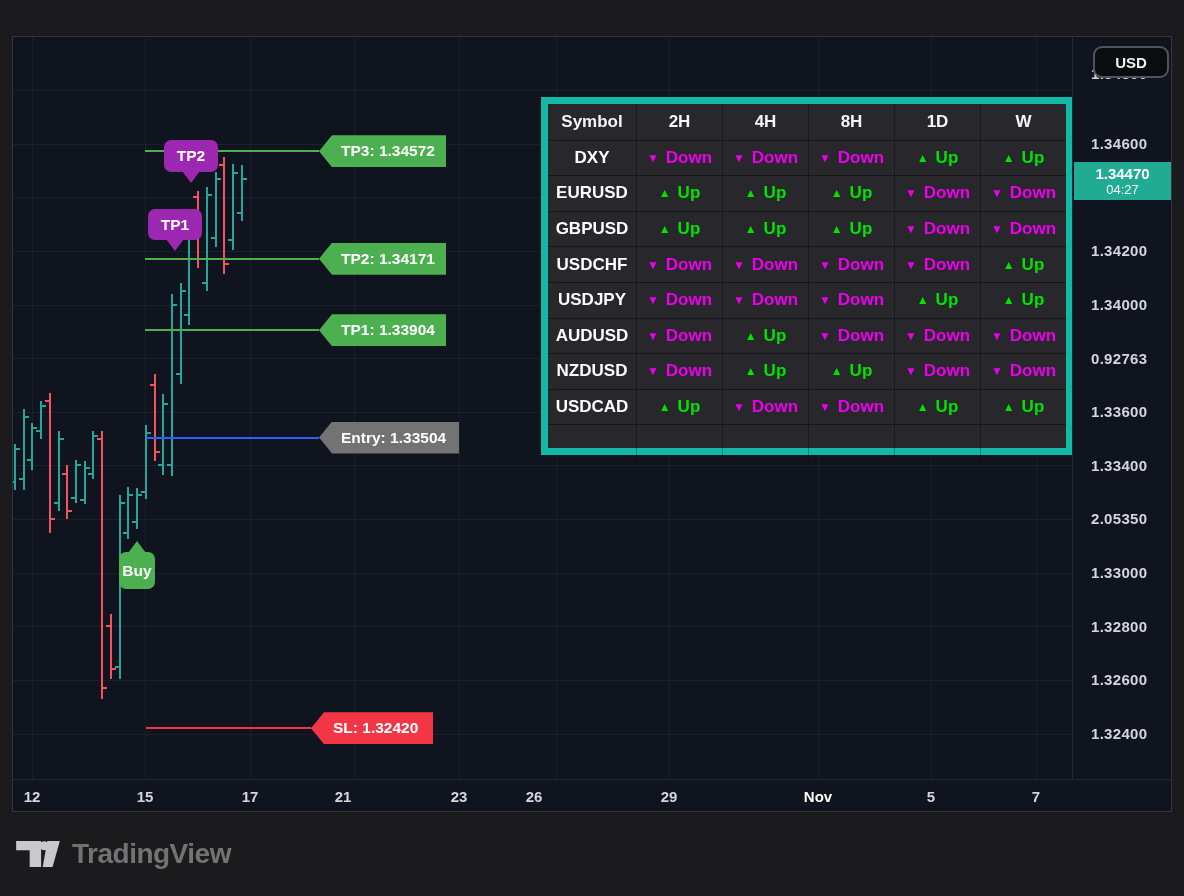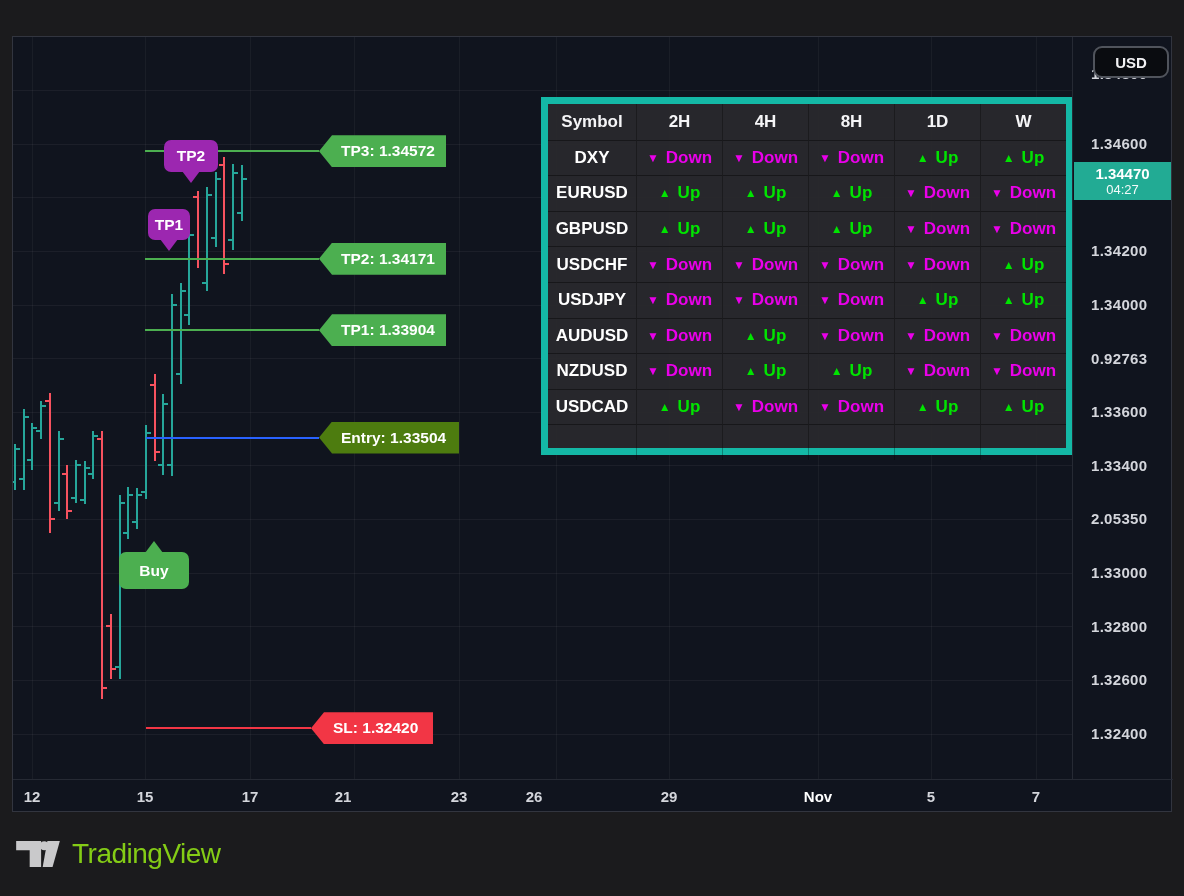--- a/index.html
+++ b/index.html
@@ -76,21 +76,21 @@
   
   .time-tick { position:absolute; top:8px; transform:translateX(-50%); color:#d4d6dc;
                font-size:15px; font-weight:600; }
   .time-tick.month { color:#ffffff; font-weight:700; }
 
   
   .footer { position:absolute; left:0; top:812px; width:1184px; height:84px; background:#1b1b1d;
             display:flex; align-items:center; }
   .tv-logo { display:flex; align-items:center; margin-left:16px; gap:12px; cursor:pointer; }
   .tv-logo svg { display:block; }
-  .tv-logo span { color:#84cc16; font-size:28px; font-weight:400; letter-spacing:-0.5px;text-align:center; }
+  .tv-logo span { color:#737373; font-size:28px; font-weight:700; letter-spacing:-0.5px;text-align:center; }
 </style>
 </head>
 <body>
 
 <div class="page">
 
 
   <div class="widget">
 
     <div class="chart-area">
@@ -203,28 +203,28 @@
           <div class="bar-part" style="left: 229.72px; top: 140.509px; width: 4px; height: 2px; background: rgb(38, 166, 154);"></div>
         </div>
       <div id="levels">
           <div class="lvl-line" style="left: 132px; top: 113.152px; width: 174px; background: rgb(76, 175, 80);"></div>
           <div class="lvl-label" style="left: 306px; top: 98.1519px; width: 127px; background: rgb(76, 175, 80);">TP3: 1.34572</div>
           <div class="lvl-line" style="left: 132px; top: 220.704px; width: 174px; background: rgb(76, 175, 80);"></div>
           <div class="lvl-label" style="left: 306px; top: 205.704px; width: 127px; background: rgb(76, 175, 80);">TP2: 1.34171</div>
           <div class="lvl-line" style="left: 132px; top: 292.316px; width: 174px; background: rgb(76, 175, 80);"></div>
           <div class="lvl-label" style="left: 306px; top: 277.316px; width: 127px; background: rgb(76, 175, 80);">TP1: 1.33904</div>
           <div class="lvl-line" style="left: 133px; top: 399.6px; width: 173px; background: rgb(41, 98, 255);"></div>
-          <div class="lvl-label" style="left: 306px; top: 384.6px; width: 140px; background: #4d7c0f;">Entry: 1.33504</div>
+          <div class="lvl-label" style="left: 306px; top: 384.6px; width: 140px; background: #737373;">Entry: 1.33504</div>
           <div class="lvl-line" style="left: 133px; top: 690.34px; width: 165px; background: rgb(242, 54, 69);"></div>
           <div class="lvl-label" style="left: 298px; top: 675.34px; width: 122px; background: rgb(242, 54, 69);">SL: 1.32420</div>
         </div>
       <div id="markers">
           <div class="marker pointer-down" style="left: 151px; top: 103px; width: 54px; height: 32px; background: rgb(156, 39, 176); --mc: #9c27b0;">TP2</div>
-          <div class="marker pointer-down" style="left: 135px; top: 172px; width: 42px; height: 31px; background: rgb(156, 39, 176); --mc: #9c27b0;">TP1</div>
-          <div class="marker pointer-up" style="left: 106px; top: 515px; width: 70px; height: 37px; background: rgb(76, 175, 80); --mc: #4caf50;">Buy</div>
+          <div class="marker pointer-down" style="left: 135px; top: 172px; width: 54px; height: 31px; background: rgb(156, 39, 176); --mc: #9c27b0;">TP1</div>
+          <div class="marker pointer-up" style="left: 106px; top: 515px; width: 36px; height: 37px; background: rgb(76, 175, 80); --mc: #4caf50;">Buy</div>
         </div>
       <div class="matrix" id="matrix">
           <div class="mcell head-row first-col">Symbol</div>
           <div class="mcell head-row">2H</div>
           <div class="mcell head-row">4H</div>
           <div class="mcell head-row">8H</div>
           <div class="mcell head-row">1D</div>
           <div class="mcell head-row">W</div>
           <div class="mcell symbol first-col">DXY</div>
           <div class="mcell trend" data-dir="down">

